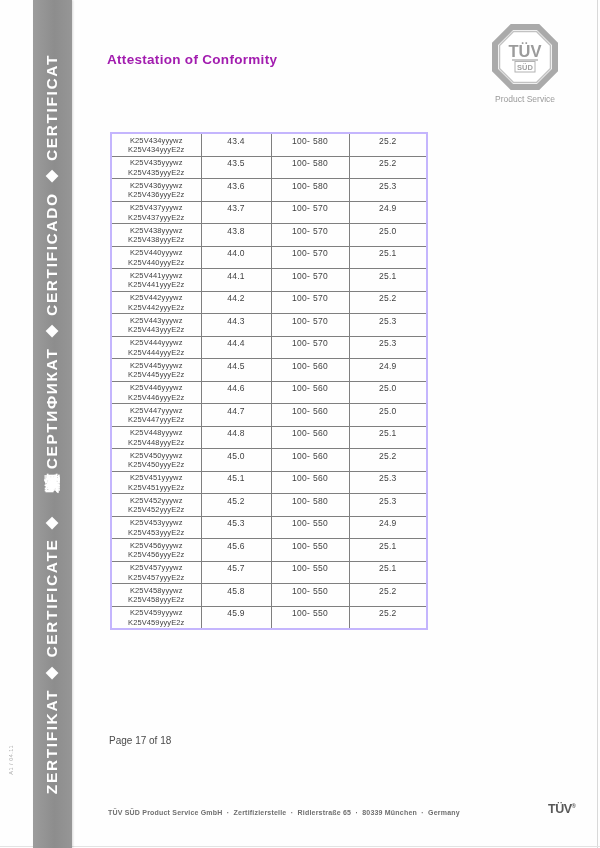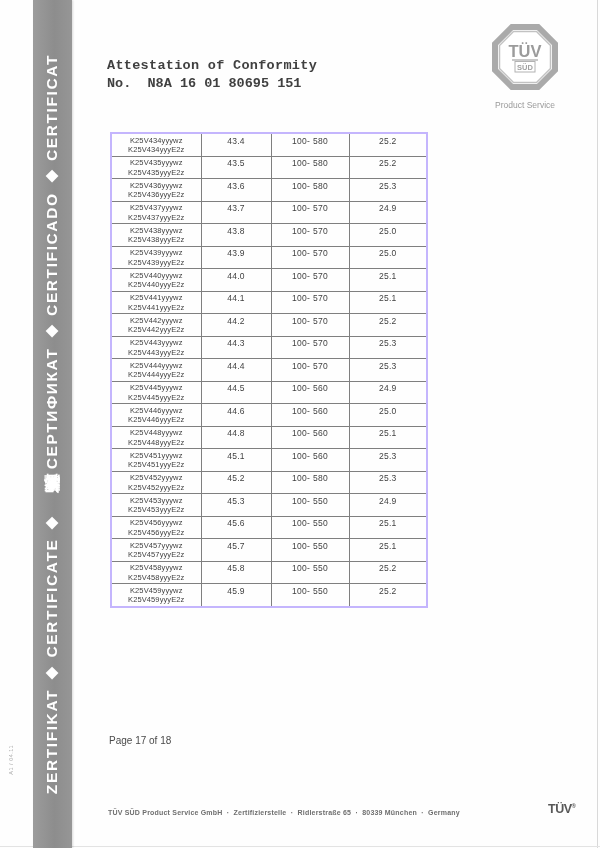--- a/index.html
+++ b/index.html
@@ -23,27 +23,27 @@
     color:#ffffff;font-weight:bold;font-size:15.5px;letter-spacing:1.6px;
     white-space:nowrap;
   }
   .margin-note{
     position:absolute;left:8px;top:745px;
     writing-mode:vertical-rl;transform:rotate(180deg);
     font-size:5.5px;color:#a9a9a9;letter-spacing:0.5px;
   }
 
   
-  .header{position:absolute;left:107px;top:58px;color:#404040;font-weight:bold;font-family:Liberation Mono, monospace;}
+  .header{position:absolute;left:107px;top:52px;color:#a21caf;font-weight:bold;}
   .title{font-size:13.5px;letter-spacing:0.3px;}
   .number{font-size:13.5px;margin-top:3px;white-space:pre;}
 
   
   .logo-block{position:absolute;left:487px;top:24px;width:76px;text-align:center;}
-  .logo-caption{margin-top:6px;font-size:8.5px;color:#9a9a9a;}
+  .logo-caption{font-size:8.5px;color:#9a9a9a;}
 
   
   .conformity-table{
     position:absolute;left:110px;top:132px;width:316px;
     border-collapse:collapse;table-layout:fixed;
     border:2px solid #c4b5fd;
   }
   .conformity-table td{
     border:1px solid #7f7f7f;
     color:#3f3f3f;text-align:center;vertical-align:top;
@@ -75,21 +75,20 @@
   <div class="scan-edge-b"></div>
 
   <div class="sidebar">
     <div class="sidebar-text" style="color: rgb(255, 255, 255);">ZERTIFIKAT ◆ CERTIFICATE ◆ 認証証書 ◆ СЕРТИФИКАТ ◆ CERTIFICADO ◆ CERTIFICAT</div>
   </div>
 
   <div class="margin-note">A1 / 04.11</div>
 
   <div class="header">
     <div class="title">Attestation of Conformity</div>
-    <div class="number">No.  N8A 16 01 80695 151</div>
   </div>
 
   <div class="logo-block">
     <svg width="66" height="66" viewBox="0 0 66 66">
       <polygon points="20,3 46,3 63,20 63,46 46,63 20,63 3,46 3,20" fill="#ffffff" stroke="#aaaaaa" stroke-width="6"></polygon>
       <polygon points="21.5,7.5 44.5,7.5 58.5,21.5 58.5,44.5 44.5,58.5 21.5,58.5 7.5,44.5 7.5,21.5" fill="none" stroke="#c2c2c2" stroke-width="1.5"></polygon>
       <text x="33" y="32.5" text-anchor="middle" font-size="16.5" font-weight="bold" fill="#9b9b9b" font-family="Liberation Sans, sans-serif">TÜV</text>
       <line x1="20" y1="36" x2="46" y2="36" stroke="#a5a5a5" stroke-width="1.2"></line>
       <rect x="23" y="37.5" width="20" height="10.5" fill="none" stroke="#b2b2b2" stroke-width="1"></rect>
       <text x="33" y="45.5" text-anchor="middle" font-size="7.5" font-weight="bold" fill="#a0a0a0" font-family="Liberation Sans, sans-serif">SÜD</text>
@@ -145,29 +144,20 @@
           <td class="model">
             <div>K25V438yyywz</div>
             <div>K25V438yyyE2z</div>
           </td>
           <td class="num">43.8</td>
           <td class="num">100- 570</td>
           <td class="num">25.0</td>
         </tr>
         <tr>
           <td class="model">
-            <div>K25V439yyywz</div>
-            <div>K25V439yyyE2z</div>
-          </td>
-          <td class="num">43.9</td>
-          <td class="num">100- 570</td>
-          <td class="num">25.0</td>
-        </tr>
-        <tr>
-          <td class="model">
             <div>K25V440yyywz</div>
             <div>K25V440yyyE2z</div>
           </td>
           <td class="num">44.0</td>
           <td class="num">100- 570</td>
           <td class="num">25.1</td>
         </tr>
         <tr>
           <td class="model">
             <div>K25V441yyywz</div>
@@ -217,29 +207,47 @@
           <td class="model">
             <div>K25V446yyywz</div>
             <div>K25V446yyyE2z</div>
           </td>
           <td class="num">44.6</td>
           <td class="num">100- 560</td>
           <td class="num">25.0</td>
         </tr>
         <tr>
           <td class="model">
+            <div>K25V447yyywz</div>
+            <div>K25V447yyyE2z</div>
+          </td>
+          <td class="num">44.7</td>
+          <td class="num">100- 560</td>
+          <td class="num">25.0</td>
+        </tr>
+        <tr>
+          <td class="model">
             <div>K25V448yyywz</div>
             <div>K25V448yyyE2z</div>
           </td>
           <td class="num">44.8</td>
           <td class="num">100- 560</td>
           <td class="num">25.1</td>
         </tr>
         <tr>
           <td class="model">
+            <div>K25V450yyywz</div>
+            <div>K25V450yyyE2z</div>
+          </td>
+          <td class="num">45.0</td>
+          <td class="num">100- 560</td>
+          <td class="num">25.2</td>
+        </tr>
+        <tr>
+          <td class="model">
             <div>K25V451yyywz</div>
             <div>K25V451yyyE2z</div>
           </td>
           <td class="num">45.1</td>
           <td class="num">100- 560</td>
           <td class="num">25.3</td>
         </tr>
         <tr>
           <td class="model">
             <div>K25V452yyywz</div>

